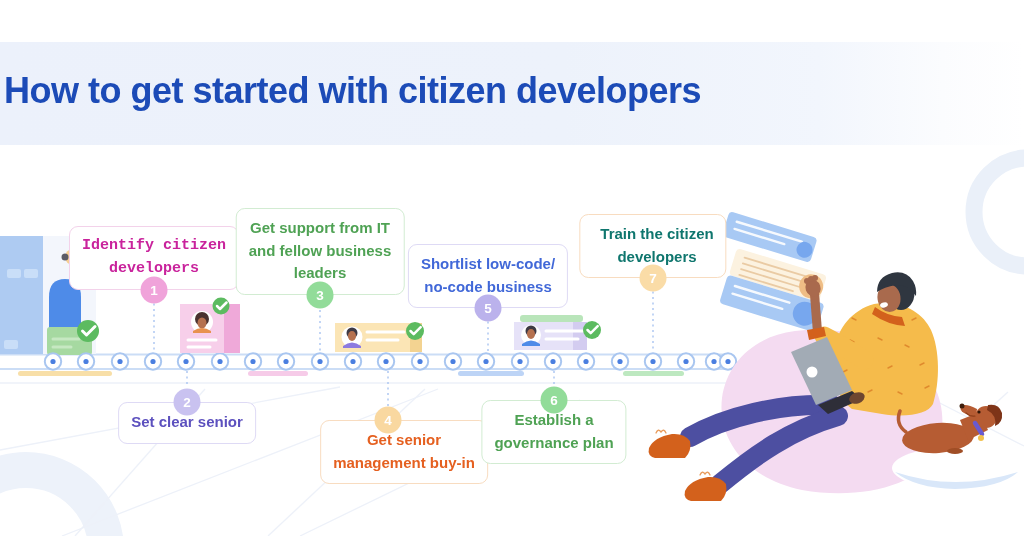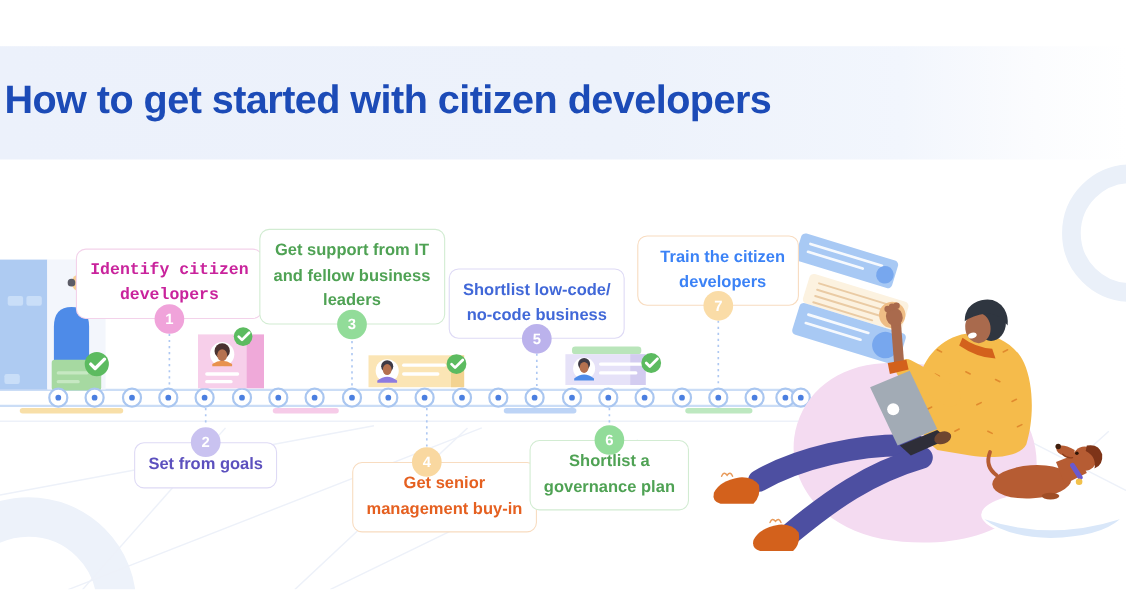--- a/index.html
+++ b/index.html
@@ -246,42 +246,42 @@
       <ellipse cx="955" cy="451" rx="8" ry="3" fill="#A04E26"></ellipse>
     </g>
   </svg>
 
   <div class="step above" style="left:154px;top:226px">
     <div class="step-box" style="border-color: rgb(243, 210, 234); color: rgb(201, 35, 156); font-family: Liberation Mono, monospace;">Identify citizen
 developers</div>
     <div class="step-badge" style="background: rgb(240, 163, 218);">1</div>
   </div>
   <div class="step below" style="left:187px;top:402px">
-    <div class="step-box" style="border-color: rgb(222, 218, 245); color: rgb(92, 80, 190);">Set from goals</div>
+    <div class="step-box" style="border-color: rgb(222, 218, 245); color: rgb(92, 80, 190);">Set clear senior</div>
     <div class="step-badge" style="background: rgb(201, 194, 240);">2</div>
   </div>
   <div class="step above" style="left:320px;top:208px">
     <div class="step-box" style="border-color: rgb(210, 236, 210); color: rgb(79, 162, 84);">Get support from IT
 and fellow business
 leaders</div>
     <div class="step-badge" style="background: rgb(146, 220, 153);">3</div>
   </div>
   <div class="step below" style="left:388px;top:420px">
     <div class="step-box" style="border-color: rgb(248, 220, 192); color: rgb(229, 96, 32); margin-left: 16px;">Get senior
 management buy-in</div>
     <div class="step-badge" style="background: rgb(249, 216, 160);">4</div>
   </div>
   <div class="step above" style="left:488px;top:244px">
     <div class="step-box" style="border-color: rgb(222, 218, 245); color: rgb(65, 104, 216);">Shortlist low-code/
 no-code business</div>
     <div class="step-badge" style="background: rgb(187, 178, 236);">5</div>
   </div>
   <div class="step below" style="left:554px;top:400px">
-    <div class="step-box" style="border-color: rgb(210, 236, 210); color: rgb(79, 162, 84);">Shortlist a
+    <div class="step-box" style="border-color: rgb(210, 236, 210); color: rgb(79, 162, 84);">Establish a
 governance plan</div>
     <div class="step-badge" style="background: rgb(146, 220, 153);">6</div>
   </div>
   <div class="step above" style="left:653px;top:214px">
-    <div class="step-box" style="border-color: rgb(248, 220, 192); color: #3b82f6; padding-left: 20px;">Train the citizen
+    <div class="step-box" style="border-color: rgb(248, 220, 192); color: #0f766e; padding-left: 20px;">Train the citizen
 developers</div>
     <div class="step-badge" style="background: rgb(250, 220, 167);">7</div>
   </div>
 </div>
 
 </body></html>

